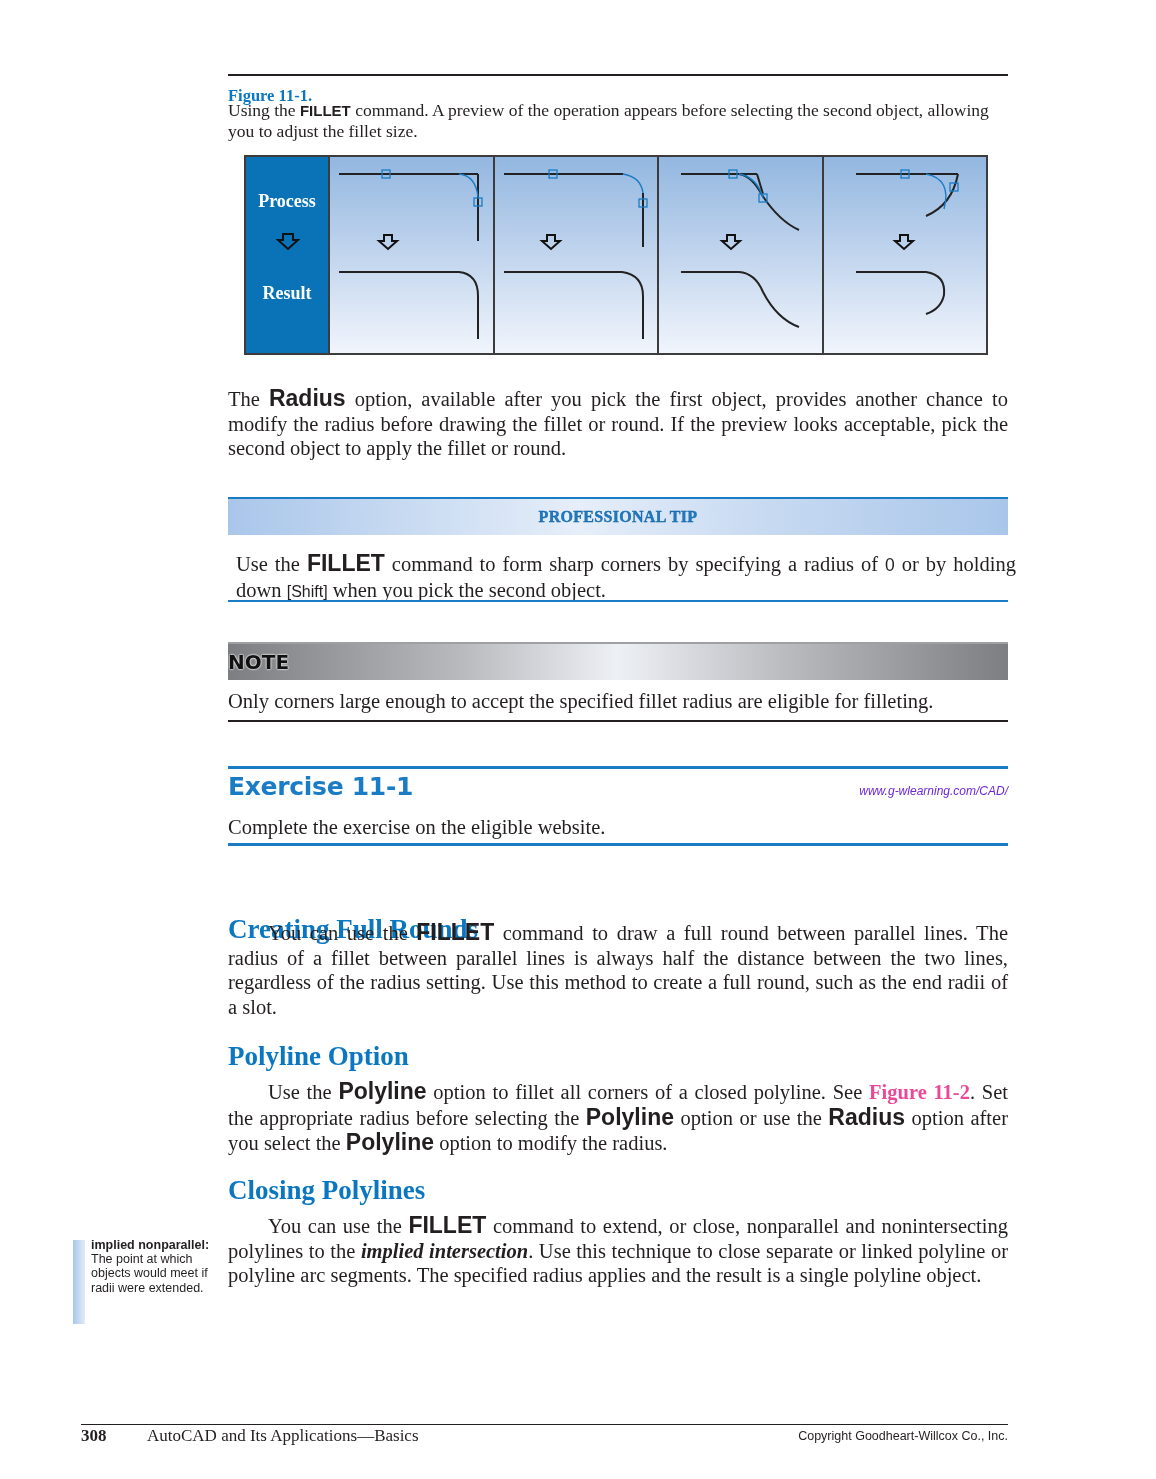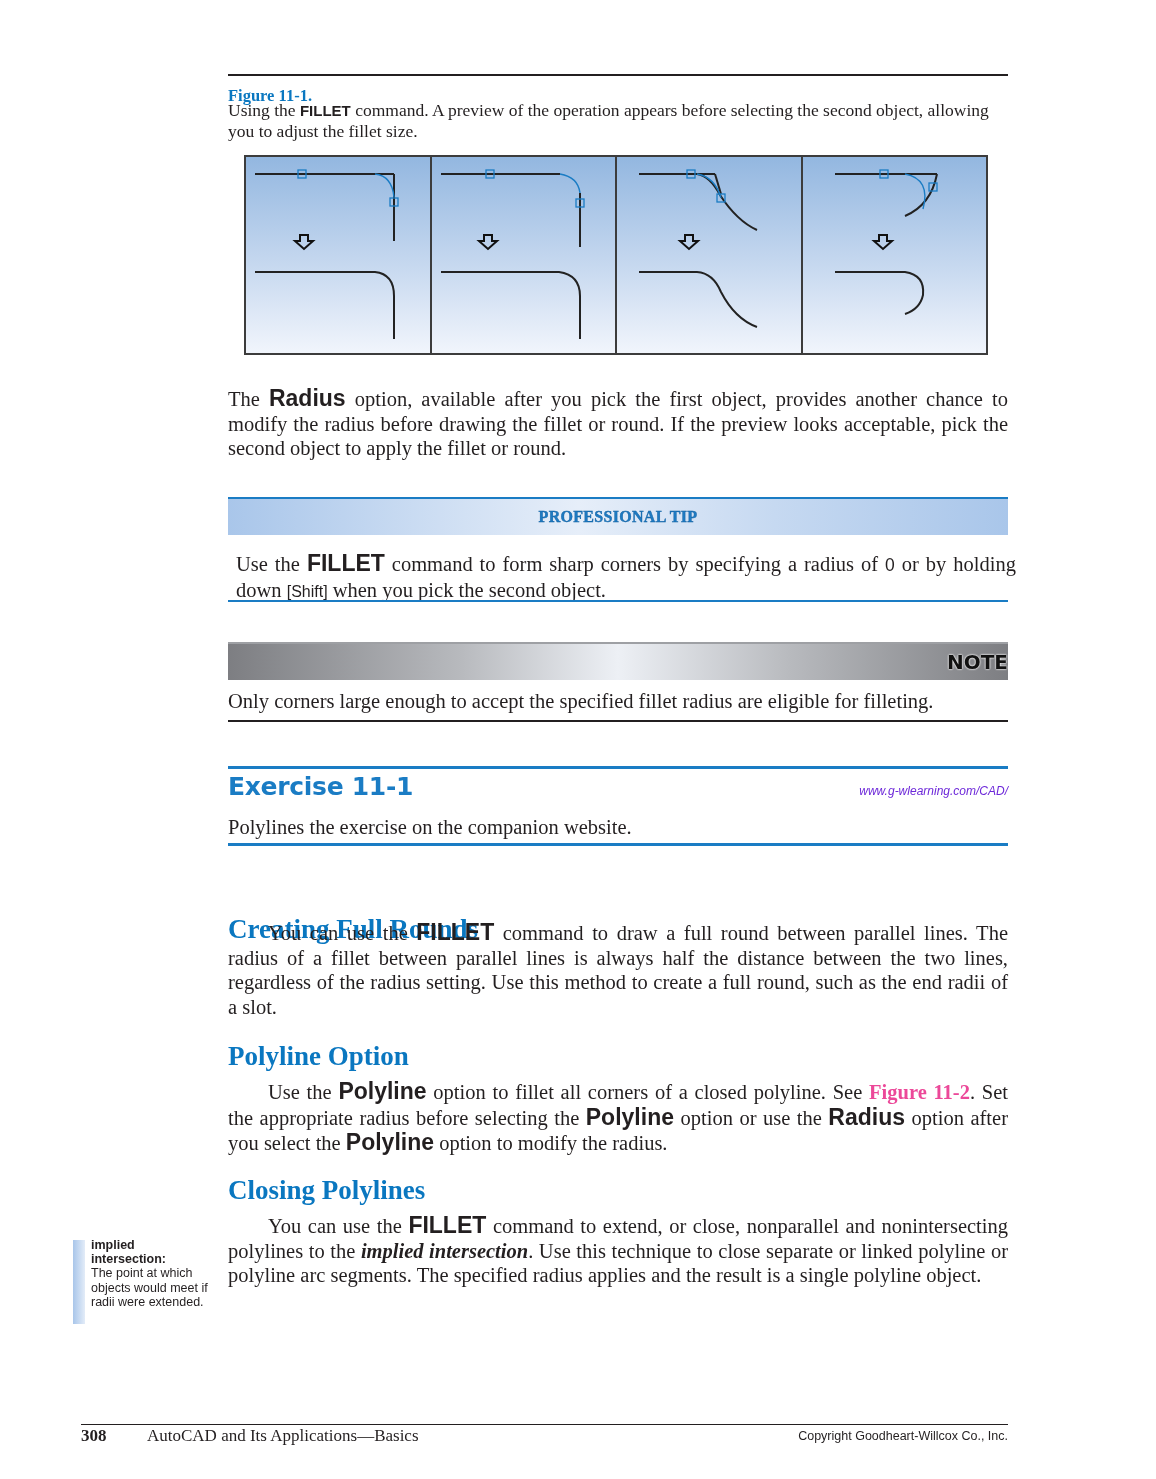--- a/index.html
+++ b/index.html
@@ -29,21 +29,21 @@
   
   #tip-header { left: 228px; top: 497px; width: 780px; height: 38px;
      background: linear-gradient(to right, #a9c6ea 0%, #e6eef9 45%, #c6d9f1 70%, #a9c6ea 100%);
      border-top: 2px solid #1a7cc4; box-sizing: border-box; text-align: center; }
   #tip-title { font-family: Liberation Serif, serif; font-weight: bold; font-size: 16px; line-height: 36px; color: #1e7ac2;
      -webkit-text-stroke: 0.4px #0f5e9e; letter-spacing: 0.3px; }
   #tip-body { left: 228px; top: 543px; width: 780px; }
 
   #note-header { left: 228px; top: 642px; width: 780px; height: 38px;
      background: linear-gradient(to right, #7d7e82 0%, #b8babe 30%, #edf0f5 50%, #b8babe 72%, #7d7e82 100%);
-     border-top: 2px solid #9ea0a4; box-sizing: border-box; text-align: right; }
+     border-top: 2px solid #9ea0a4; box-sizing: border-box; text-align: left; }
   #note-title { font-family: "DejaVu Sans", sans-serif; font-weight: bold; font-size: 20px; line-height: 36px; color: #111;
      text-shadow: 0 0 2px #ffffff, 0 0 2px #ffffff; }
   #note-body { left: 228px; top: 689px; width: 780px; }
 
   
   #exercise-title { left: 228px; top: 772px; font-family: "DejaVu Sans", sans-serif; font-weight: bold; font-size: 25px; color: #1a7cc4; letter-spacing: -0.3px; }
   #exercise-link { right: 148px; top: 784px; font-size: 12px; color: #6d28d9; font-style: italic; }
   #exercise-body { left: 228px; top: 816px; font-size: 20.5px; }
 
   h2.section { position: absolute; margin: 0; left: 228px; font-size: 27px; font-weight: bold; color: #0a77c0; }
@@ -60,20 +60,27 @@
   #footer-copy { right: 148px; top: 1429px; font-size: 12.5px; }
 </style>
 </head>
 <body>
 
 <div class="rule-dark" style="left:228px; top:74px; width:780px;"></div>
 <div id="fig-caption-label" class="abs">Figure 11-1.</div>
 <div id="fig-caption-text" class="abs"><span>Using the </span><b>FILLET</b><span> command. A preview of the operation appears before selecting the second object, allowing you to adjust the fillet size.</span></div>
 
 <div id="figure" class="abs">
+  <div id="fig-label-col">
+    <div class="fig-label" style="top:34px;">Process</div>
+    <svg class="abs" style="left:30px; top:76px;" width="24" height="18">
+      <path d="M7 1 H17 V7 H22 L12 16 L2 7 H7 Z" fill="none" stroke="#111" stroke-width="2" stroke-linejoin="miter"></path>
+    </svg>
+    <div class="fig-label" style="top:126px;">Result</div>
+  </div>
 
   <div class="fig-panel">
     <svg width="164" height="196">
       <line x1="9" y1="17" x2="130" y2="17" stroke="#222" stroke-width="2"></line>
       <line x1="148" y1="17" x2="148" y2="84" stroke="#222" stroke-width="2"></line>
       <line x1="130" y1="17" x2="148" y2="17" stroke="#222" stroke-width="2"></line>
       <path d="M129 17 Q146 19 148 40" fill="none" stroke="#1a7cc4" stroke-width="1.4"></path>
       <rect x="52" y="13" width="8" height="8" fill="none" stroke="#1a7cc4" stroke-width="1.3"></rect>
       <rect x="144" y="41" width="8" height="8" fill="none" stroke="#1a7cc4" stroke-width="1.3"></rect>
       <path d="M54 78 H62 V84 H67 L58 92 L49 84 H54 Z" fill="none" stroke="#111" stroke-width="2"></path>
@@ -131,34 +138,34 @@
 
 <div id="note-header" class="abs">
   <span id="note-title">NOTE</span>
 </div>
 <p id="note-body" class="abs body-text" style="margin:0; white-space:nowrap;">Only corners large enough to accept the specified fillet radius are eligible for filleting.</p>
 <div class="rule-dark" style="left:228px; top:720px; width:780px;"></div>
 
 <div class="rule-blue" style="left:228px; top:766px; width:780px;"></div>
 <div id="exercise-title" class="abs">Exercise 11-1</div>
 <div id="exercise-link" class="abs sans">www.g-wlearning.com/CAD/</div>
-<div id="exercise-body" class="abs">Polylines the exercise on the companion website.</div>
+<div id="exercise-body" class="abs">Complete the exercise on the eligible website.</div>
 <div class="rule-blue" style="left:228px; top:843px; width:780px;"></div>
 
 <h2 class="section" style="top:882px;margin-top:32px;">Creating Full Rounds</h2>
 <p class="abs body-text indent" style="left:228px; top:920px; width:780px; margin:0;"><span>You can use the </span><b class="cmd">FILLET</b><span> command to draw a full round between parallel lines. The radius of a fillet between parallel lines is always half the distance between the two lines, regardless of the radius setting. Use this method to create a full round, such as the end radii of a slot.</span></p>
 
 <h2 class="section" style="top:1041px;">Polyline Option</h2>
 <p class="abs body-text indent" style="left:228px; top:1079px; width:780px; margin:0;"><span>Use the </span><b class="cmd">Polyline</b><span> option to fillet all corners of a closed polyline. See </span><b class="blue">Figure 11-2</b><span>. Set the appropriate radius before selecting the </span><b class="cmd">Polyline</b><span> option or use the </span><b class="cmd">Radius</b><span> option after you select the </span><b class="cmd">Polyline</b><span> option to modify the radius.</span></p>
 
 <h2 class="section" style="top:1175px;">Closing Polylines</h2>
 <p class="abs body-text indent" style="left:228px; top:1213px; width:780px; margin:0;"><span>You can use the </span><b class="cmd">FILLET</b><span> command to extend, or close, nonparallel and noninter­secting polylines to the </span><b><i>implied intersection</i></b><span>. Use this technique to close separate or linked polyline or polyline arc segments. The specified radius applies and the result is a single polyline object.</span></p>
 
 <div id="margin-bar" class="abs"></div>
 <div id="margin-note" class="abs sans">
-  <div id="margin-term">implied intersection:</div>
+  <div id="margin-term">implied nonparallel:</div>
   <div>The point at which objects would meet if radii were extended.</div>
 </div>
 
 <div id="footer-rule" class="abs"></div>
 <div id="footer-page" class="abs">308</div>
 <div id="footer-book" class="abs">AutoCAD and Its Applications—Basics</div>
 <div id="footer-copy" class="abs sans">Copyright Goodheart-Willcox Co., Inc.</div>
 
 </body></html>

